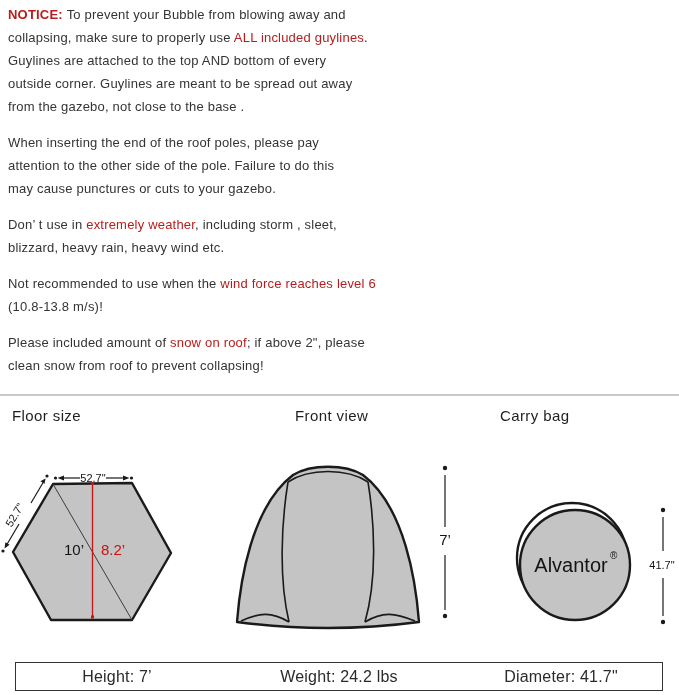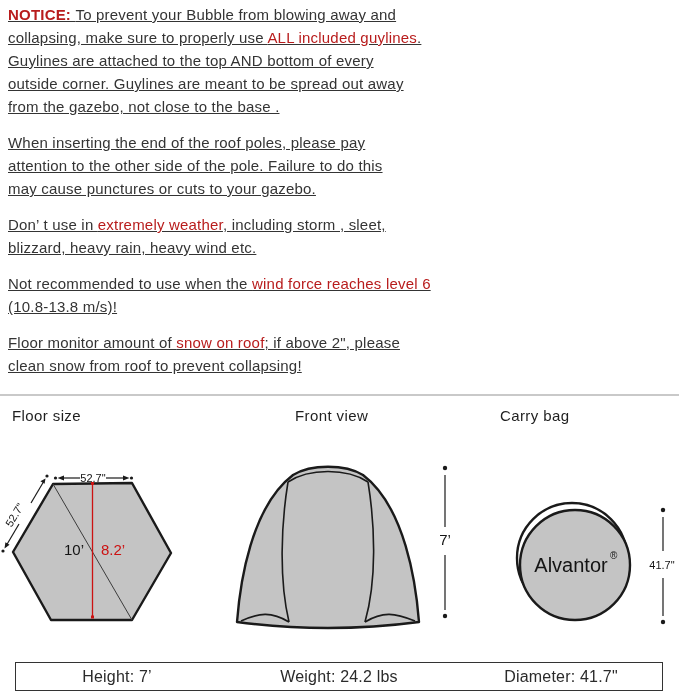--- a/index.html
+++ b/index.html
@@ -14,23 +14,22 @@
   #page{
     position:relative;width:679px;height:695px;background:#ffffff;
     font-family:"Liberation Sans",sans-serif;color:var(--text_dark);
     overflow:hidden;
   }
   .notice{
     position:absolute;left:8px;top:0;width:665px;
   }
   .notice p{
     margin:0 0 13px 0;
-    font-size:15px;line-height:23px;letter-spacing:0.2px;
+    font-size:13px;line-height:23px;letter-spacing:0.2px;
     color:var(--text_dark);
-    text-decoration:underline;
   }
   .notice p:first-child{margin-top:3px;}
   .r{color:var(--accent_red);}
   .rb{color:var(--accent_red);font-weight:bold;}
   .divider{
     position:absolute;left:0;top:394px;width:679px;height:2px;
     background:var(--divider_gray);
   }
   .section-title{
     position:absolute;top:407px;font-size:15px;color:#1f1f1f;
@@ -69,21 +68,21 @@
 </head>
 <body>
 
 <div id="page">
 
   <div class="notice">
     <p><span class="rb">NOTICE: </span><span>To prevent your Bubble from blowing away and</span><br><span>collapsing, make sure to properly use </span><span class="r">ALL included guylines</span><span>.</span><br><span>Guylines are attached to the top AND bottom of every</span><br><span>outside corner. Guylines are meant to be spread out away</span><br><span>from the gazebo, not close to the base .</span></p>
     <p><span>When inserting the end of the roof poles, please pay</span><br><span>attention to the other side of the pole. Failure to do this</span><br><span>may cause punctures or cuts to your gazebo.</span></p>
     <p><span>Don’ t use in </span><span class="r">extremely weather</span><span>, including storm , sleet,</span><br><span>blizzard, heavy rain, heavy wind etc.</span></p>
     <p><span>Not recommended to use when the </span><span class="r">wind force reaches level 6</span><span></span><br><span>(10.8-13.8 m/s)!</span></p>
-    <p><span>Floor monitor amount of </span><span class="r">snow on roof</span><span>; if above 2", please</span><br><span>clean snow from roof to prevent collapsing!</span></p>
+    <p><span>Please included amount of </span><span class="r">snow on roof</span><span>; if above 2", please</span><br><span>clean snow from roof to prevent collapsing!</span></p>
   </div>
 
   <div class="divider"></div>
 
   <div class="section-title" id="floor-title">Floor size</div>
   <div class="section-title" id="front-title">Front view</div>
   <div class="section-title" id="bag-title">Carry bag</div>
 
   <svg id="floor-svg" width="200" height="185" viewBox="0 0 200 185">
     <polygon class="shape" points="53,29 132,28 171,98 132,165 51,165 13,97"></polygon>

